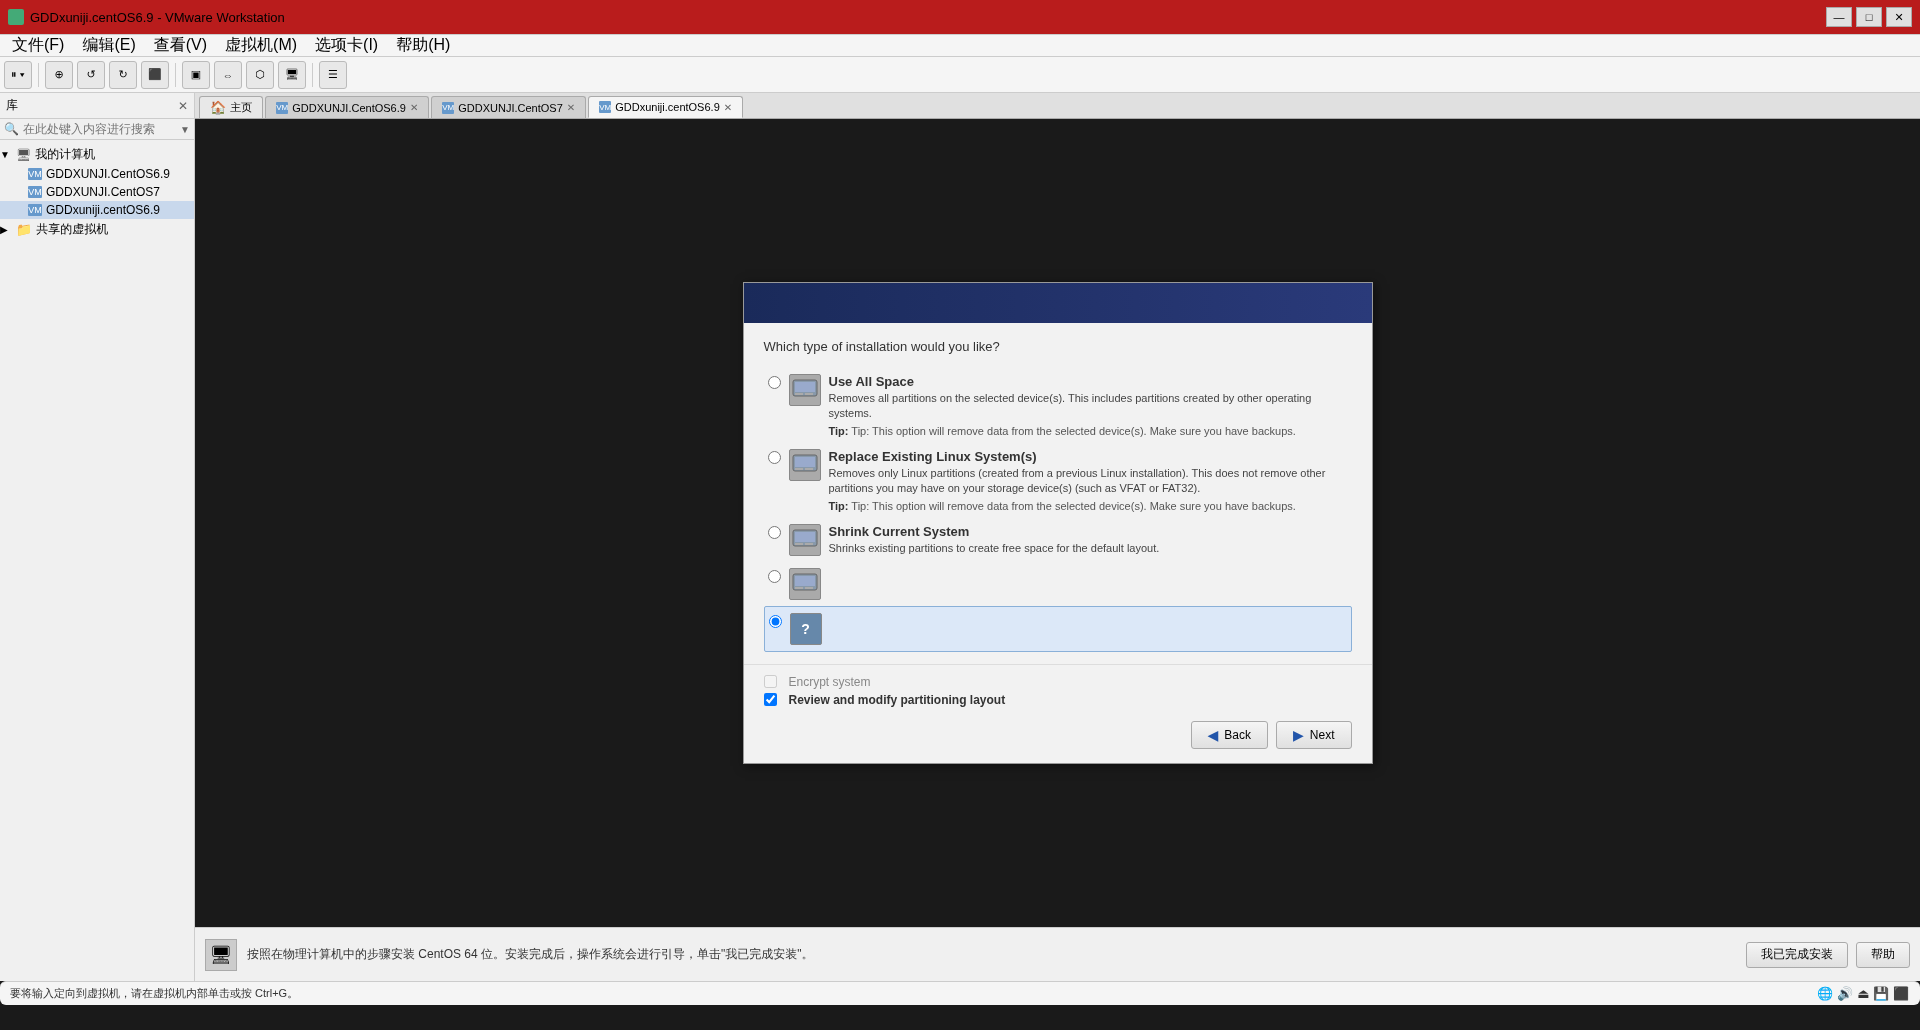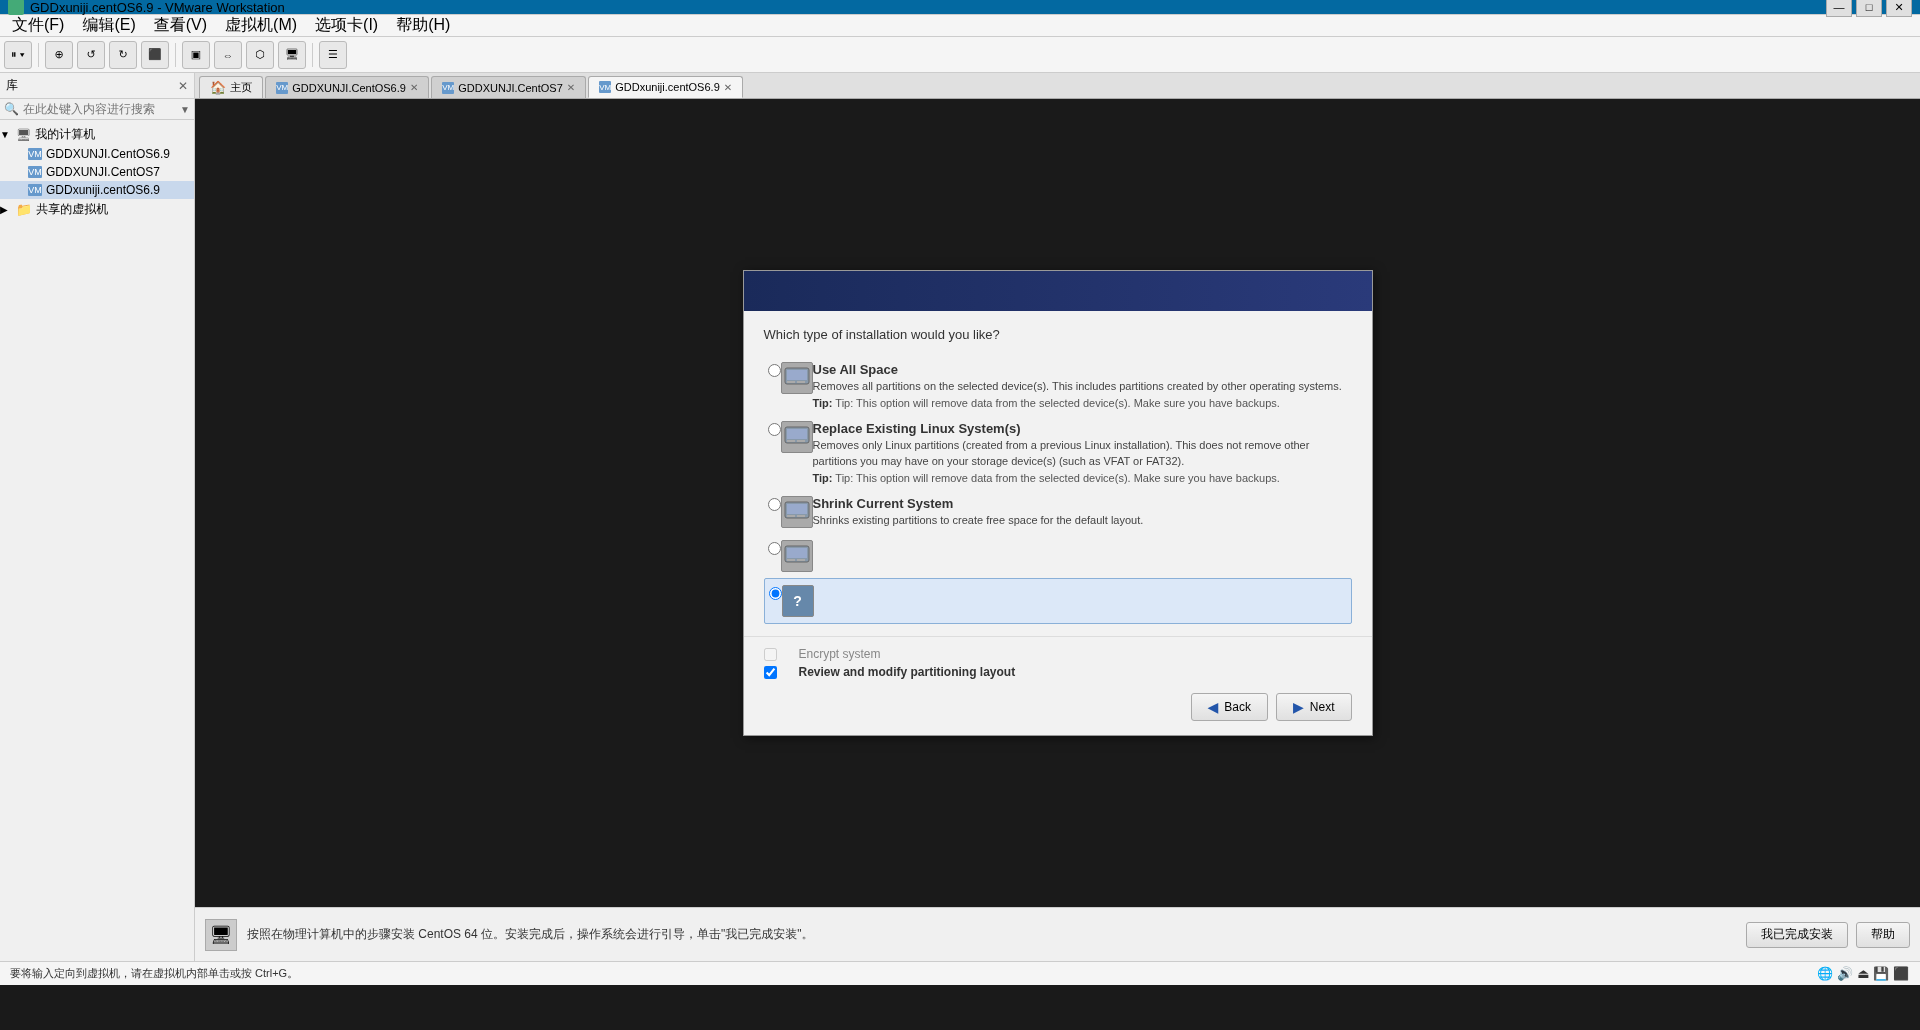--- a/index.html
+++ b/index.html
@@ -1,21 +1,21 @@
 <!DOCTYPE html>
 <html><head>
   <meta charset="utf-8">
   <style>
     * { box-sizing: border-box; margin: 0; padding: 0; }
     body { font-family: 'Microsoft YaHei', Arial, sans-serif; font-size: 12px; background: #1a1a1a; width: 1920px; height: 1030px; overflow: hidden; }
 
     
     .title-bar {
-      background: #0369a1;
-      height: 15px;
+      background: #b91c1c;
+      height: 35px;
       display: flex;
       align-items: center;
       justify-content: space-between;
       padding: 0 8px;
       border-bottom: 1px solid #ccc;
     }
     .title-bar-left { display: flex; align-items: center; gap: 6px; font-size: 13px; }
     .title-bar-icon { width: 16px; height: 16px; background: #4a7; border-radius: 2px; display: inline-block; }
     .title-bar-buttons { display: flex; gap: 4px; }
     .title-bar-btn { width: 26px; height: 20px; background: #e0e0e0; border: 1px solid #aaa; display: flex; align-items: center; justify-content: center; cursor: pointer; font-size: 11px; }
@@ -133,20 +133,21 @@
     }
     .installer-question {
       font-size: 13px;
       color: #333;
       margin-bottom: 14px;
     }
     .option-row {
       display: flex;
       align-items: flex-start;
       padding: 6px 4px;
+      gap: 8px;
       border-radius: 2px;
     }
     .option-row.selected-row {
       background: #dce8f8;
       border: 1px solid #8ab0d8;
     }
     .option-radio { margin-top: 2px; flex-shrink: 0; }
     .option-icon {
       width: 32px;
       height: 32px;
@@ -172,21 +173,21 @@
     .option-row.selected-row .option-title { color: #111; }
     .option-desc { font-size: 11px; color: #444; line-height: 1.4; }
     .option-tip { font-size: 11px; color: #555; margin-top: 3px; }
     .option-tip strong { color: #333; }
 
     .installer-footer {
       padding: 10px 20px 14px 20px;
       background: #f2f2f2;
       border-top: 1px solid #ddd;
     }
-    .checkbox-row { display: flex; align-items: center; gap: 22px; margin-bottom: 4px; }
+    .checkbox-row { display: flex; align-items: center; gap: 12px; margin-bottom: 4px; }
     .checkbox-row input[type=checkbox] { }
     .checkbox-label { font-size: 12px; color: #888; }
     .checkbox-label.enabled { color: #333; font-weight: bold; }
     .footer-buttons {
       display: flex;
       justify-content: flex-end;
       gap: 8px;
       margin-top: 14px;
     }
     .footer-btn {
@@ -230,20 +231,21 @@
     .status-bar {
       background: #f5f5f5;
       height: 24px;
       border-top: 1px solid #ccc;
       display: flex;
       align-items: center;
       padding: 8px 10px;
       font-size: 11px;
       color: #333;
       gap: 10px;
+      border-radius: 6px;
     }
     .status-icons { margin-left: auto; display: flex; gap: 4px; align-items: center; }
     .status-icon-item { font-size: 13px; }
 
     
     .right-panel { display: flex; flex-direction: column; flex: 1; }
   </style>
 </head>
 <body>
 

